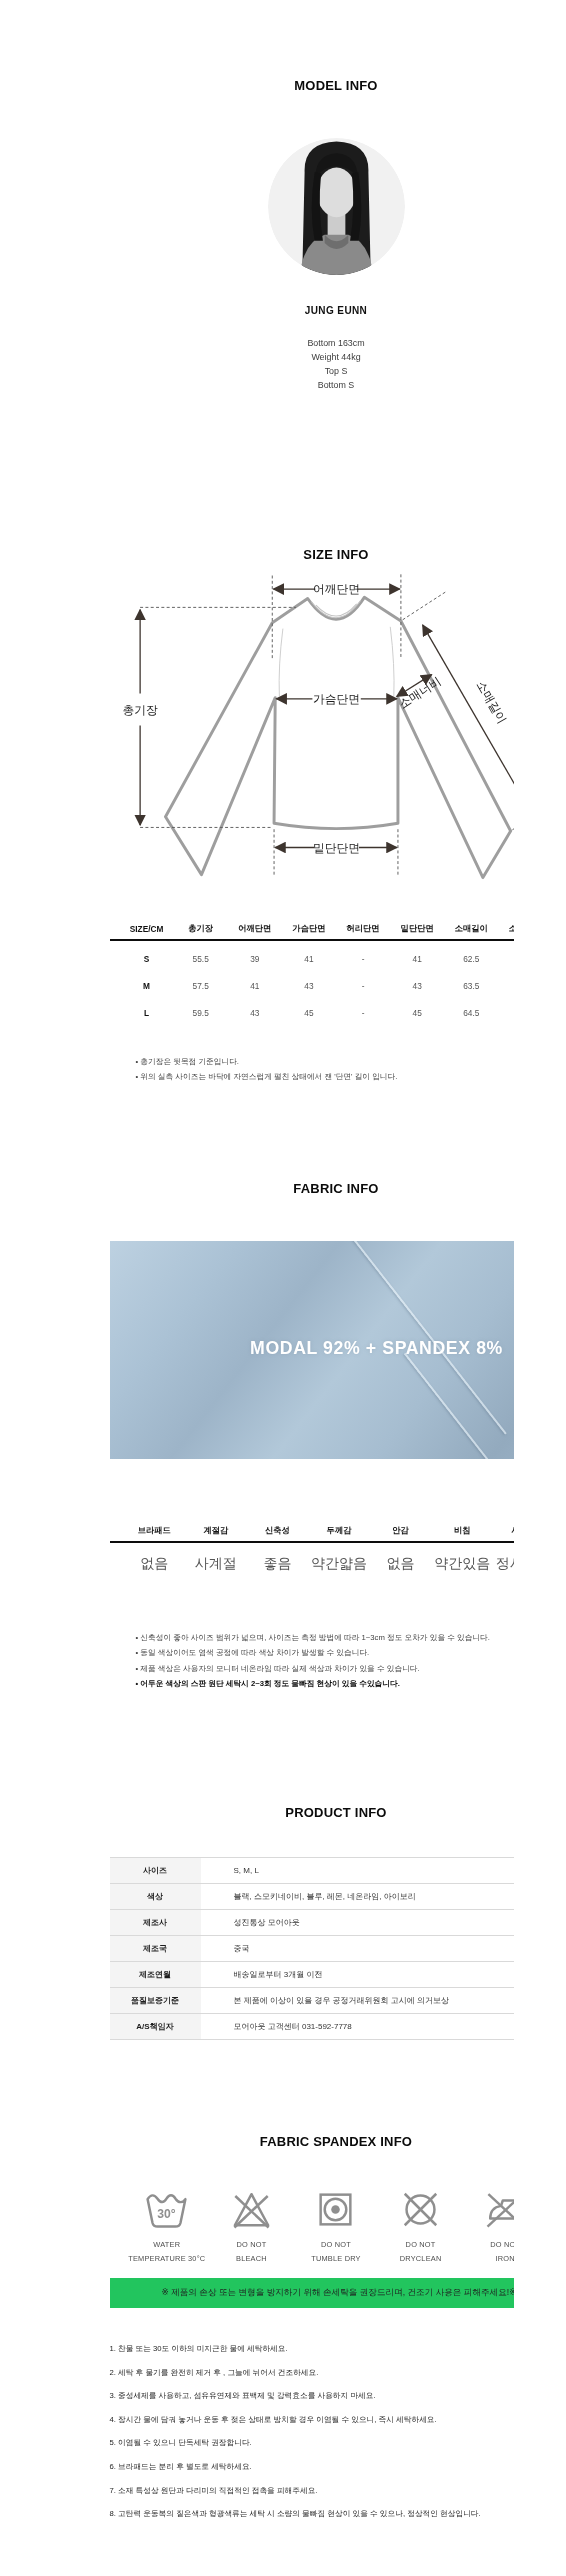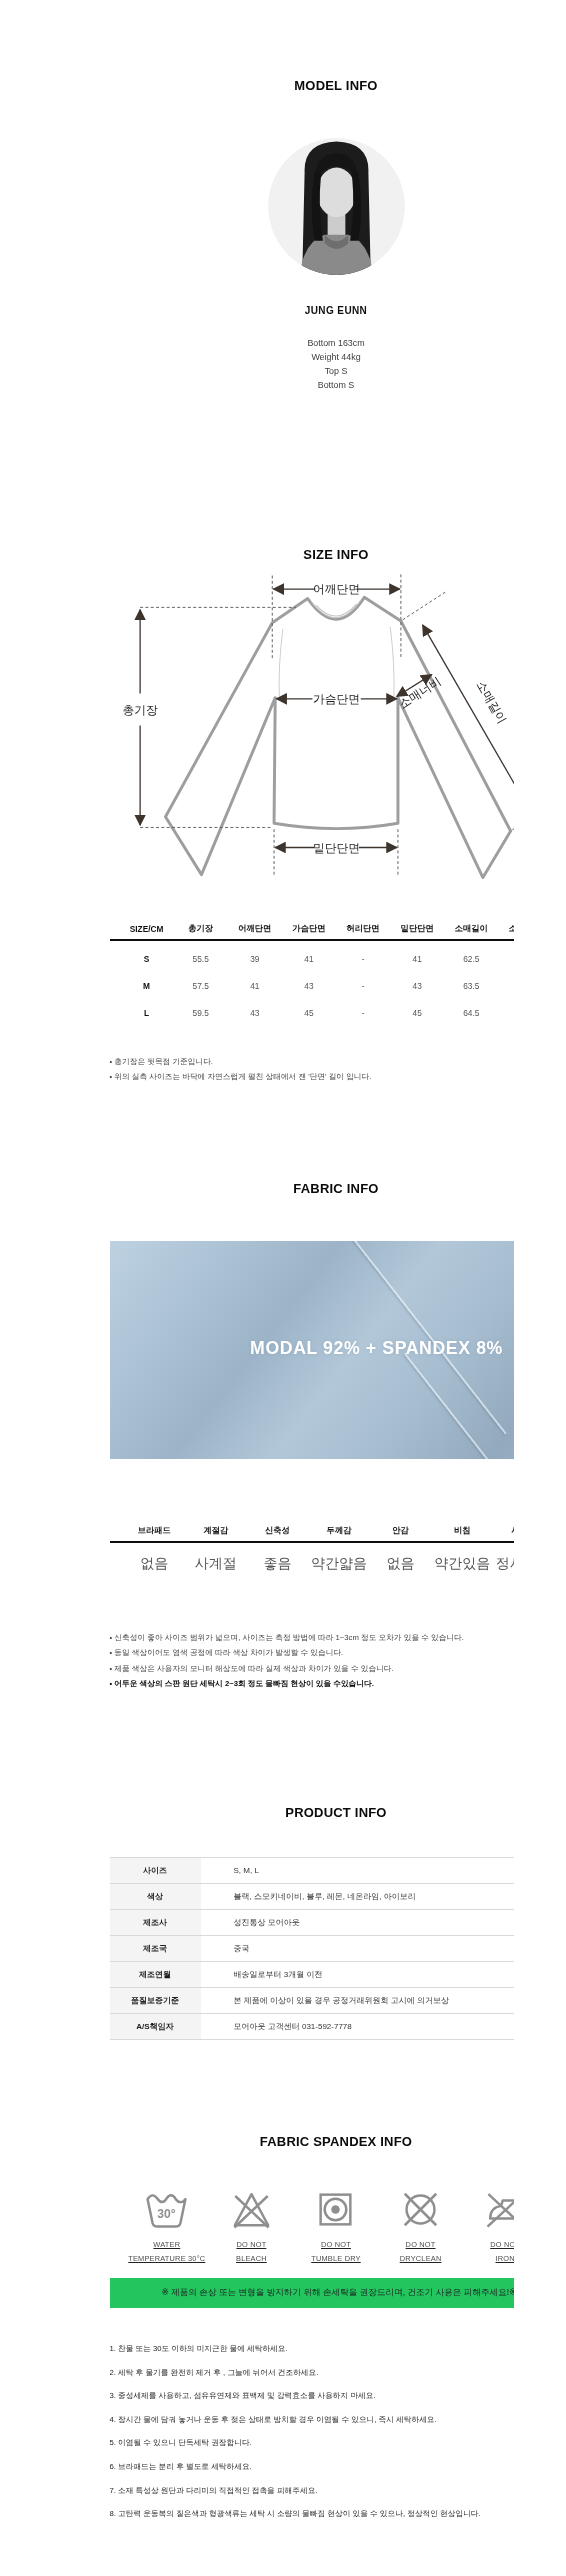--- a/index.html
+++ b/index.html
@@ -18,42 +18,42 @@
   .trow{display:flex;}
   .trow > div{flex:1;text-align:center;}
   .size-table{top:918px;}
   .size-table .head{padding:0 10px;height:21px;display:flex;align-items:center;font-size:8.3px;font-weight:700;color:#111;}
   .size-table .head > div{flex:1;text-align:center;}
   .divider{height:1.8px;background:#0d0d0d;}
   .size-table .body{padding:4.7px 10px 0 10px;}
   .size-table .body .trow{height:27px;align-items:center;font-size:8.3px;color:#555;}
   .size-table .body .trow > div:first-child{font-weight:700;color:#111;}
   .notes{position:absolute;left:57px;font-size:7.7px;color:#3f3f3f;}
-  .notes div{margin-bottom:7.7px;line-height:7.7px;}
+  .notes div{margin-bottom:7.7px;line-height:7.7px;margin-left:26px;}
   
   .fabric-swatch{position:absolute;left:57px;top:1241px;width:470px;height:218px;overflow:hidden;
      background:linear-gradient(128deg,#bdd1e1 0%,#abc2d5 20%,#9db4c8 36%,#b2c8d9 52%,#a6bdd0 68%,#93aabe 86%,#9fb6ca 100%);}
   .seam{position:absolute;height:1.8px;background:rgba(238,246,251,.6);box-shadow:0 1.2px 2.4px rgba(86,108,128,.38);}
   .fabric-caption{position:absolute;left:0;top:50%;width:100%;transform:translateY(-55%);text-align:center;
      color:#fff;font-size:17.7px;font-weight:800;letter-spacing:0.6px;text-shadow:0 0 3.5px rgba(120,140,160,.35);padding-left:32px;}
   .fabric-table{top:1520px;}
   .fabric-table .head{padding:0 14px;height:21px;display:flex;align-items:center;font-size:8.3px;font-weight:700;color:#111;}
   .fabric-table .head > div{flex:1;text-align:center;}
   .fabric-table .vals{padding:11.8px 14px 0 14px;display:flex;font-size:14px;color:#555;}
   .fabric-table .vals > div{flex:1;text-align:center;}
   .fabric-notes{top:1634px;}
   .fabric-notes .bold{font-weight:800;color:#0e0e0e;}
   
   .prod-table{position:absolute;left:57px;top:1857px;width:459px;border-top:0.6px solid #d9d9d9;font-size:8px;}
   .prow{display:flex;height:25px;border-bottom:0.6px solid #d9d9d9;}
   .prow .lab{width:91px;background:#f4f4f4;display:flex;align-items:center;justify-content:center;font-weight:700;color:#1d1d1d;}
   .prow .val{flex:1;display:flex;align-items:center;padding-left:33px;color:#333;}
   
   .wash-icons{position:absolute;left:72px;top:2187px;width:423px;display:flex;}
-  .wash-col{width:85px;display:flex;flex-direction:column;align-items:center;text-decoration:underline;}
+  .wash-col{width:85px;display:flex;flex-direction:column;align-items:center;}
   .wash-col svg{width:45px;height:45px;}
   .wash-label{margin-top:6px;text-align:center;font-size:7.4px;line-height:13.6px;letter-spacing:0.2px;color:#4d4d4d;}
   .wash-banner{position:absolute;left:57px;top:2278px;width:459px;height:29.5px;background:#22c55e;
      display:flex;align-items:center;justify-content:center;font-size:8.6px;color:#1f1f1f;}
   .wash-list{position:absolute;left:57px;top:2344px;width:472px;font-size:7.7px;color:#1e1e1e;}
   .wash-list div{margin-bottom:13px;line-height:10.6px;}
 </style>
 </head>
 <body>
 
@@ -215,21 +215,21 @@
       <div>약간얇음</div>
       <div>없음</div>
       <div>약간있음</div>
       <div>정사이즈</div>
     </div>
   </div>
 
   <div class="notes fabric-notes">
     <div>• 신축성이 좋아 사이즈 범위가 넓으며, 사이즈는 측정 방법에 따라 1~3cm 정도 오차가 있을 수 있습니다.</div>
     <div>• 동일 색상이어도 염색 공정에 따라 색상 차이가 발생할 수 있습니다.</div>
-    <div>• 제품 색상은 사용자의 모니터 해상도에 따라 실제 색상과 차이가 있을 수 있습니다.</div>
+    <div>• 제품 색상은 사용자의 모니터 네온라임 따라 실제 색상과 차이가 있을 수 있습니다.</div>
     <div class="bold">• 어두운 색상의 스판 원단 세탁시 2~3회 정도 물빠짐 현상이 있을 수있습니다.</div>
   </div>
 
   <div class="sec-title" style="top:1805px;">PRODUCT INFO</div>
 
   <div class="prod-table">
     <div class="prow">
       <div class="lab">사이즈</div>
       <div class="val">S, M, L</div>
     </div>

